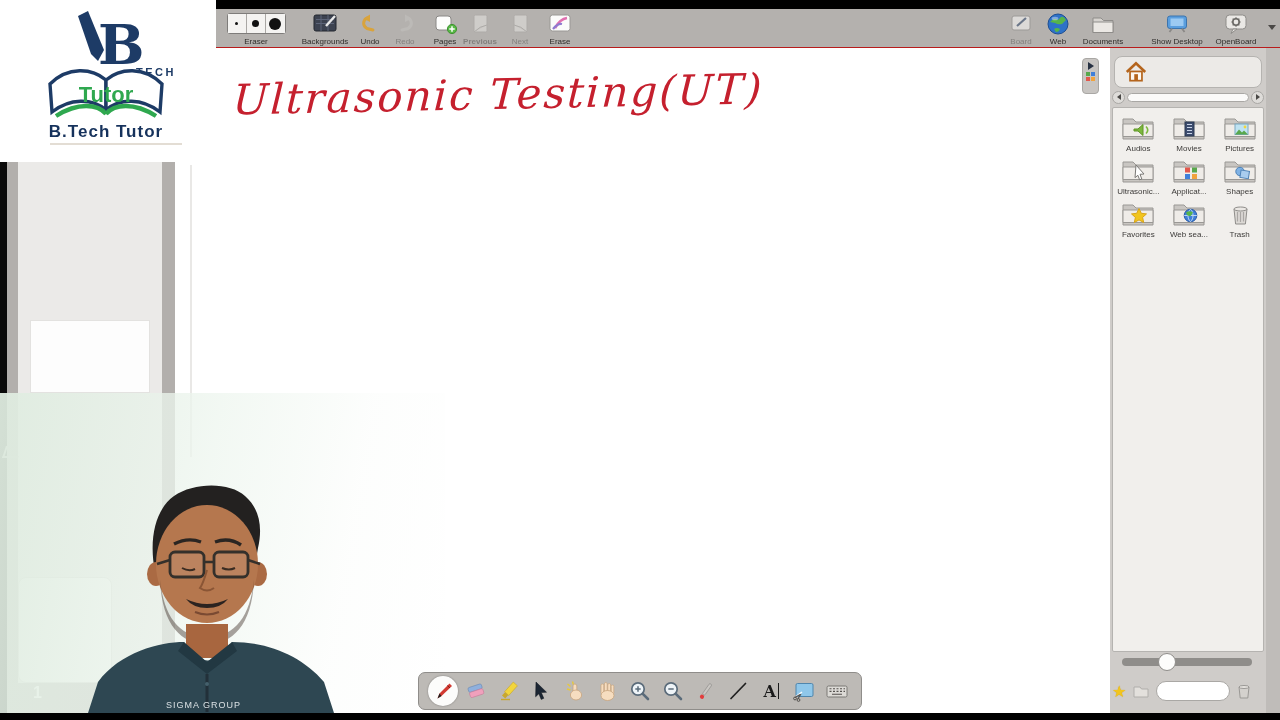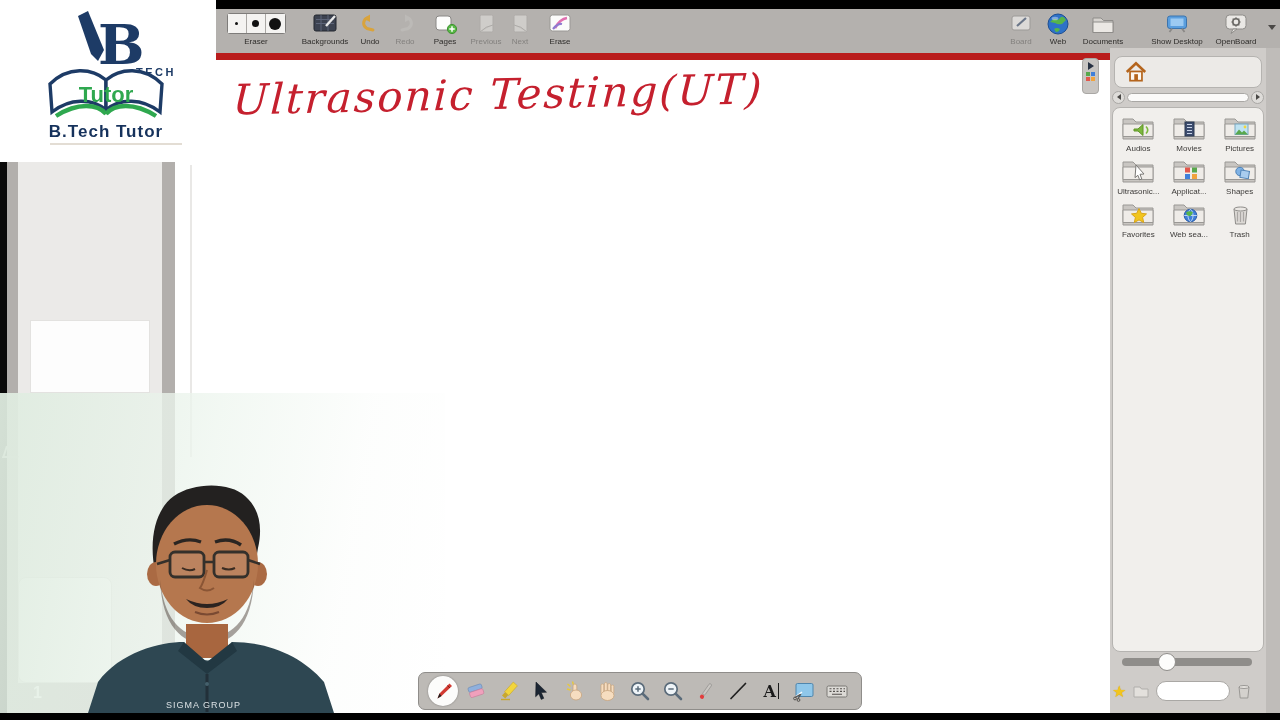--- a/index.html
+++ b/index.html
@@ -3,22 +3,22 @@
 <meta charset="utf-8">
 <style>
   * { margin:0; padding:0; box-sizing:border-box; }
   html,body { width:1280px; height:720px; overflow:hidden; background:#fff;
               font-family:"Liberation Sans", sans-serif; }
   .abs { position:absolute; }
   #stage { position:relative; width:1280px; height:720px; background:#fff; }
 
   
   #top-black { left:216px; top:0; width:1064px; height:9px; background:#000; }
-  #top-toolbar { left:216px; top:9px; width:1064px; height:51px; background:#b4b1ae;
-                 border-bottom:7px solid #b91c1c; }
+  #top-toolbar { left:216px; top:9px; width:1064px; height:39px; background:#b4b1ae;
+                 border-bottom:1px solid #b91c1c; }
   .tb-item { position:absolute; top:2px; display:flex; flex-direction:column; align-items:center; }
   .tb-icon { height:25px; display:flex; align-items:center; justify-content:center; }
   .tb-label { font-size:8px; color:#2e2c2a; margin-top:1px; white-space:nowrap; }
   .disabled { opacity:.55; }
   .disabled .tb-label { color:#5a5856; }
   .esz-group { display:flex; border:1px solid #7e7c7a; border-radius:3px; background:#e8e6e3; }
   .esz { width:19px; height:19px; background:#f4f3f1; display:flex; align-items:center;
          justify-content:center; border-right:1px solid #a9a7a4; }
   .esz:last-child { border-right:none; }
   .dot { background:#111; border-radius:50%; }
@@ -64,21 +64,21 @@
   #lib-scroll { left:1112px; top:90px; width:152px; height:14px; display:flex; align-items:center; }
   .scroll-btn { width:13px; height:13px; border-radius:50%; background:#dedcd9;
                 border:1px solid #a9a7a4; display:flex; align-items:center; justify-content:center; }
   .scroll-track { flex:1; height:9px; background:#fbfaf9; border:1px solid #a9a7a4;
                   border-radius:5px; margin:0 2px; }
   .tri-l { width:0;height:0;border-top:3px solid transparent;border-bottom:3px solid transparent;
            border-right:4px solid #4a4846; }
   .tri-r { width:0;height:0;border-top:3px solid transparent;border-bottom:3px solid transparent;
            border-left:4px solid #4a4846; }
   #lib-body { left:1112px; top:107px; width:152px; height:545px; background:#f1efec;
-              border:1px solid #b5b3b0; border-radius:8px; }
+              border:1px solid #b5b3b0; border-radius:2px; }
   #lib-grid { position:absolute; left:0; top:6px; width:152px; display:grid;
               grid-template-columns:repeat(3,1fr); row-gap:4px; }
   .lib-item { display:flex; flex-direction:column; align-items:center; }
   .lib-label { font-size:8px; color:#3c3a38; margin-top:0; white-space:nowrap; }
   #lib-slider { left:1122px; top:653px; width:130px; height:18px; }
   #slider-track { position:absolute; left:0; top:5px; width:130px; height:8px;
                   background:#8f8d8a; border-radius:4px; }
   #slider-knob { position:absolute; left:36px; top:0; width:18px; height:18px; background:#fdfdfc;
                  border:1px solid #8f8d8a; border-radius:50%; }
   #lib-bottom { left:1112px; top:676px; width:154px; height:30px; display:flex; align-items:center;
@@ -170,21 +170,21 @@
       <div class="tb-icon">
         <svg width="25" height="24" viewBox="0 0 25 24">
           <rect x="3" y="4" width="15" height="14" rx="3" fill="#fdfdfc" stroke="#8a8886"></rect>
           <circle cx="19" cy="17" r="4.6" fill="#58b846" stroke="#3f9230"></circle>
           <path d="M19 14.3v5.4M16.3 17h5.4" stroke="#fff" stroke-width="1.5"></path>
         </svg>
       </div>
       <span class="tb-label">Pages</span>
     </div>
 
-    <div class="tb-item disabled" style="left:252px;width:36px;">
+    <div class="tb-item disabled" style="left:246px;width:36px;font-weight:bold;">
       <div class="tb-icon">
         <svg width="24" height="24" viewBox="0 0 24 24">
           <rect x="6" y="3" width="13" height="17" rx="1.5" fill="#e6e4e1" stroke="#a9a7a4"></rect>
           <path d="M6 20 Q12 14 19 13" fill="#d4d2cf" stroke="#a9a7a4"></path>
         </svg>
       </div>
       <span class="tb-label">Previous</span>
     </div>
 
     <div class="tb-item disabled" style="left:288px;width:32px;">

